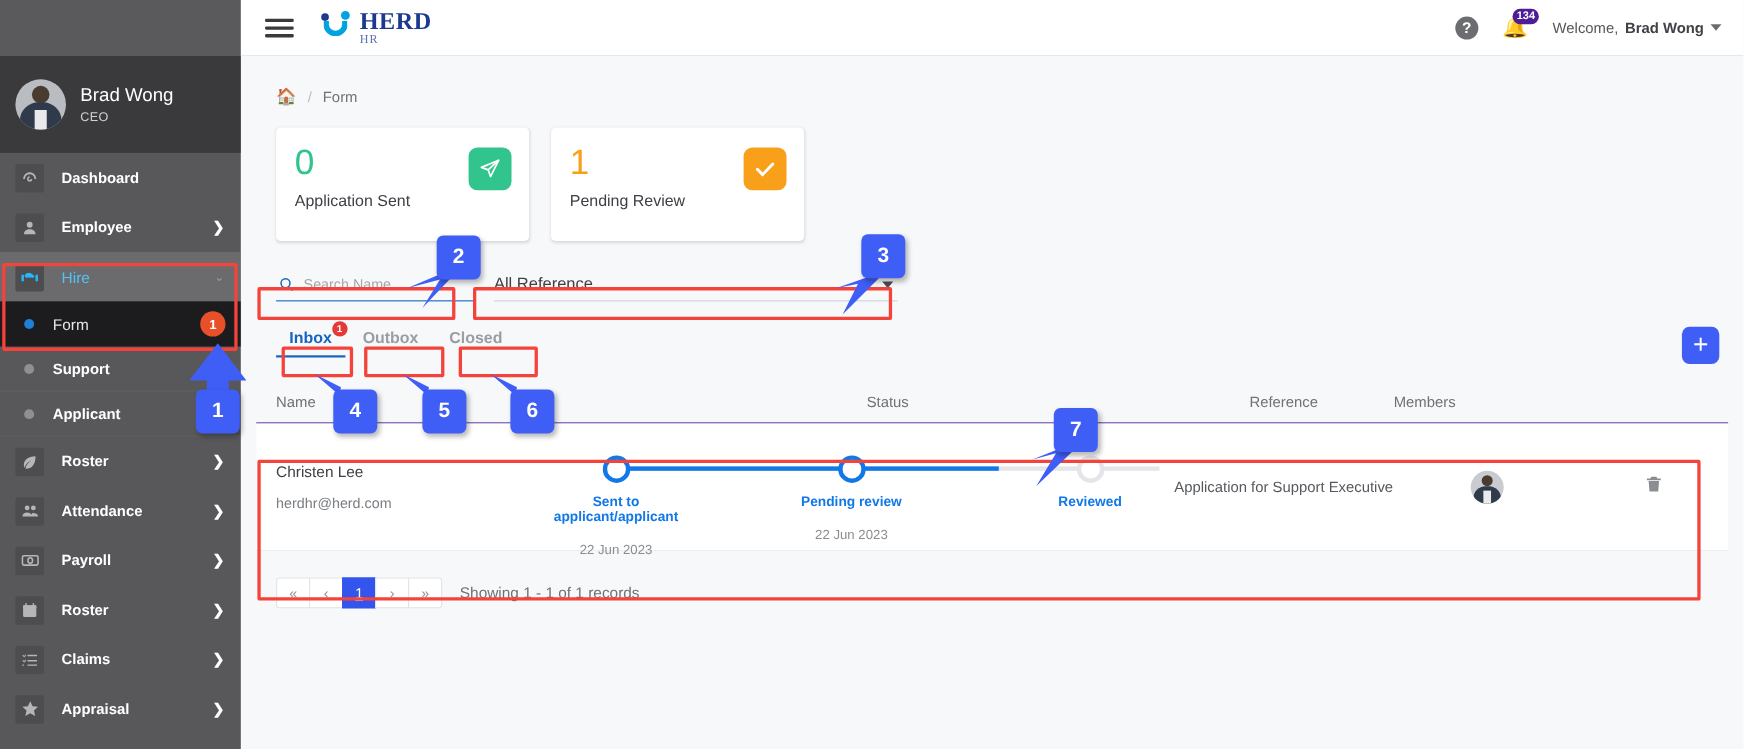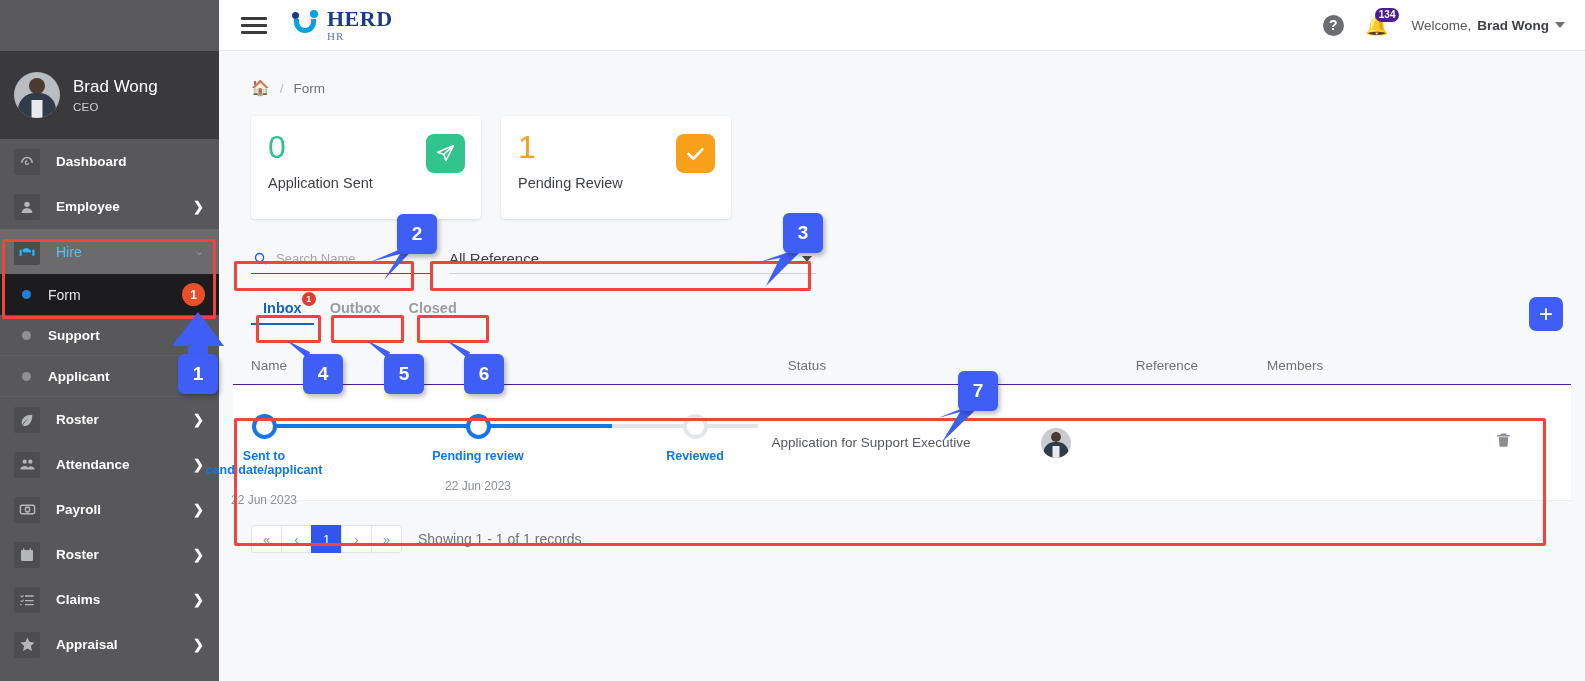--- a/index.html
+++ b/index.html
@@ -474,27 +474,31 @@
       <div class="table">
         <div class="thead">
           <div class="col-name">Name</div>
           <div class="col-status">Status</div>
           <div class="col-ref">Reference</div>
           <div class="col-mem">Members</div>
           <div class="col-act"></div>
         </div>
 
         <div class="trow">
+          <div class="col-name">
+            <div class="cand-name">Christen Lee</div>
+            <div class="cand-mail">herdhr@herd.com</div>
+          </div>
 
           <div class="steps">
             <div class="bar"></div>
             <div class="bar-fill"></div>
             <div class="step s1">
               <div class="circ"></div>
-              <div class="slbl">Sent to candidate/applicant</div>
+              <div class="slbl">Sent to applicant/applicant</div>
               <div class="sdate">22 Jun 2023</div>
             </div>
             <div class="step s2">
               <div class="circ"></div>
               <div class="slbl">Pending review</div>
               <div class="sdate">22 Jun 2023</div>
             </div>
             <div class="step s3 off">
               <div class="circ"></div>
               <div class="slbl">Reviewed</div>

